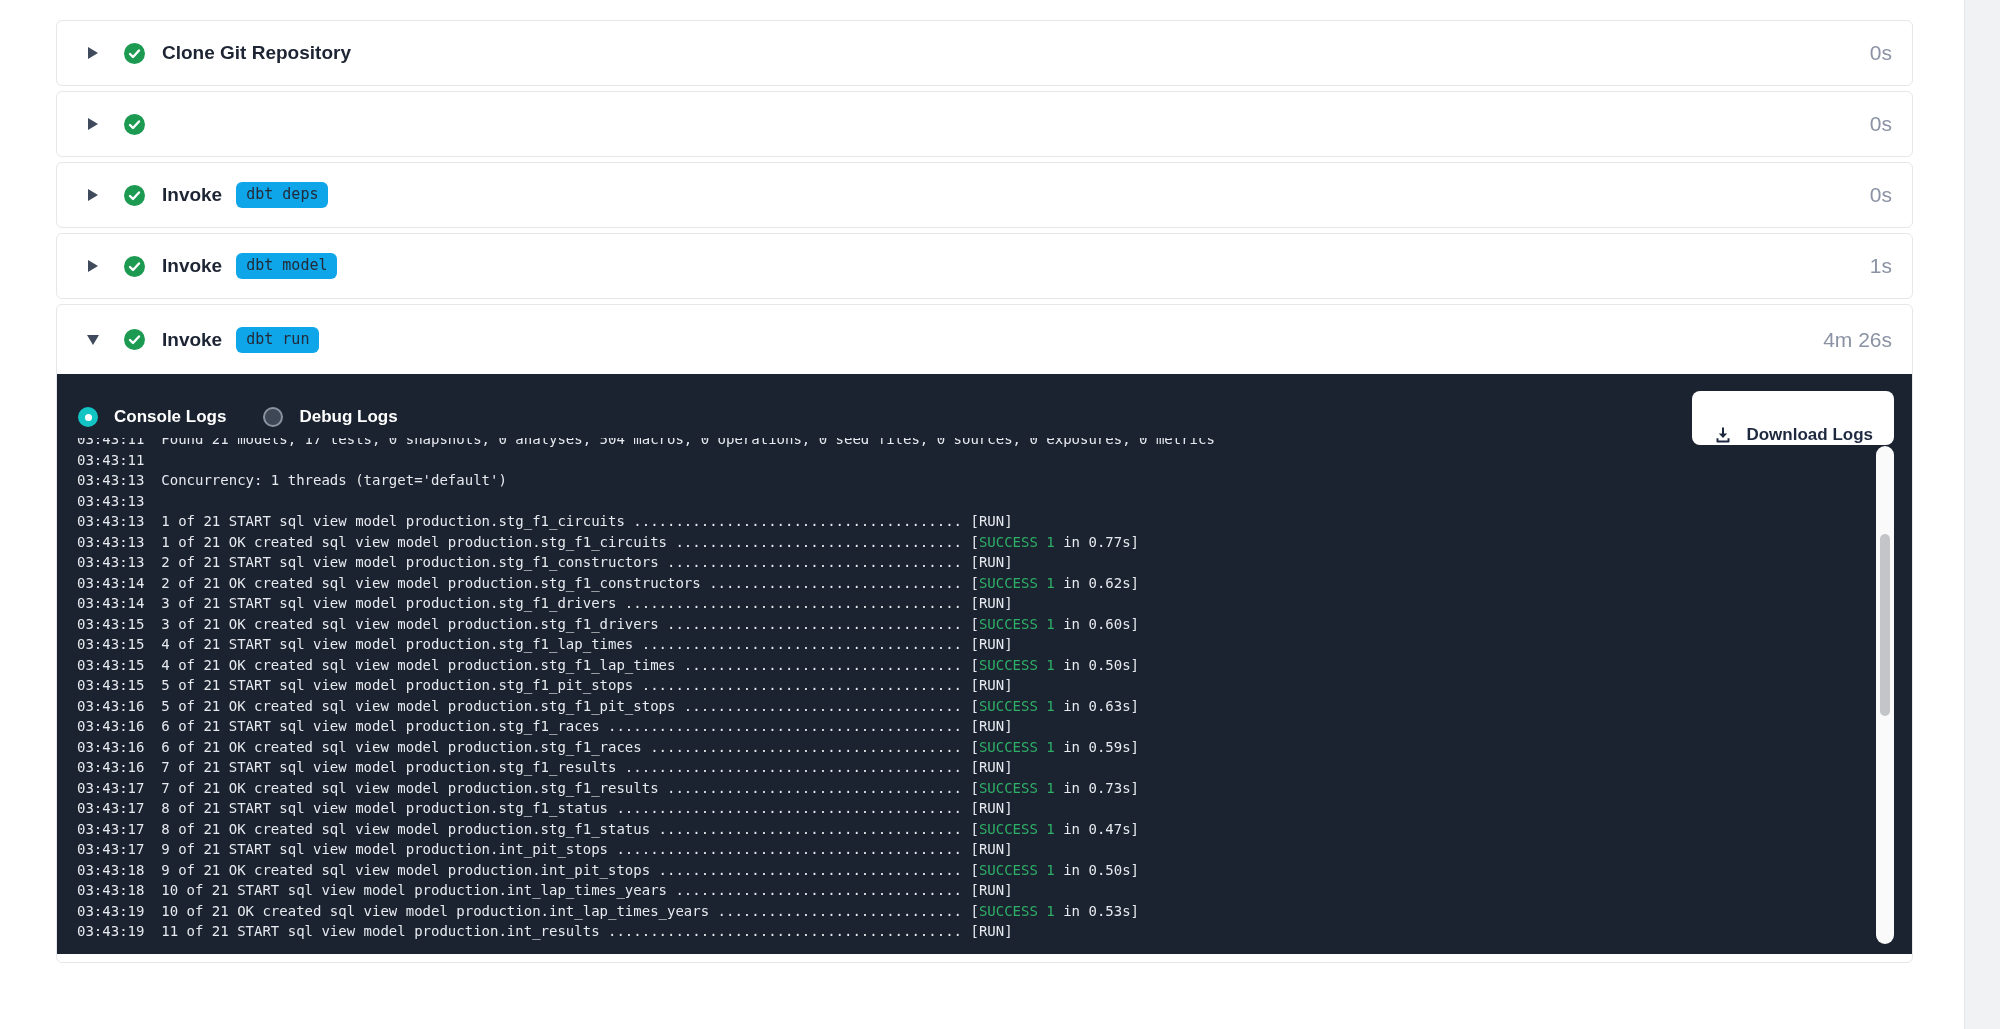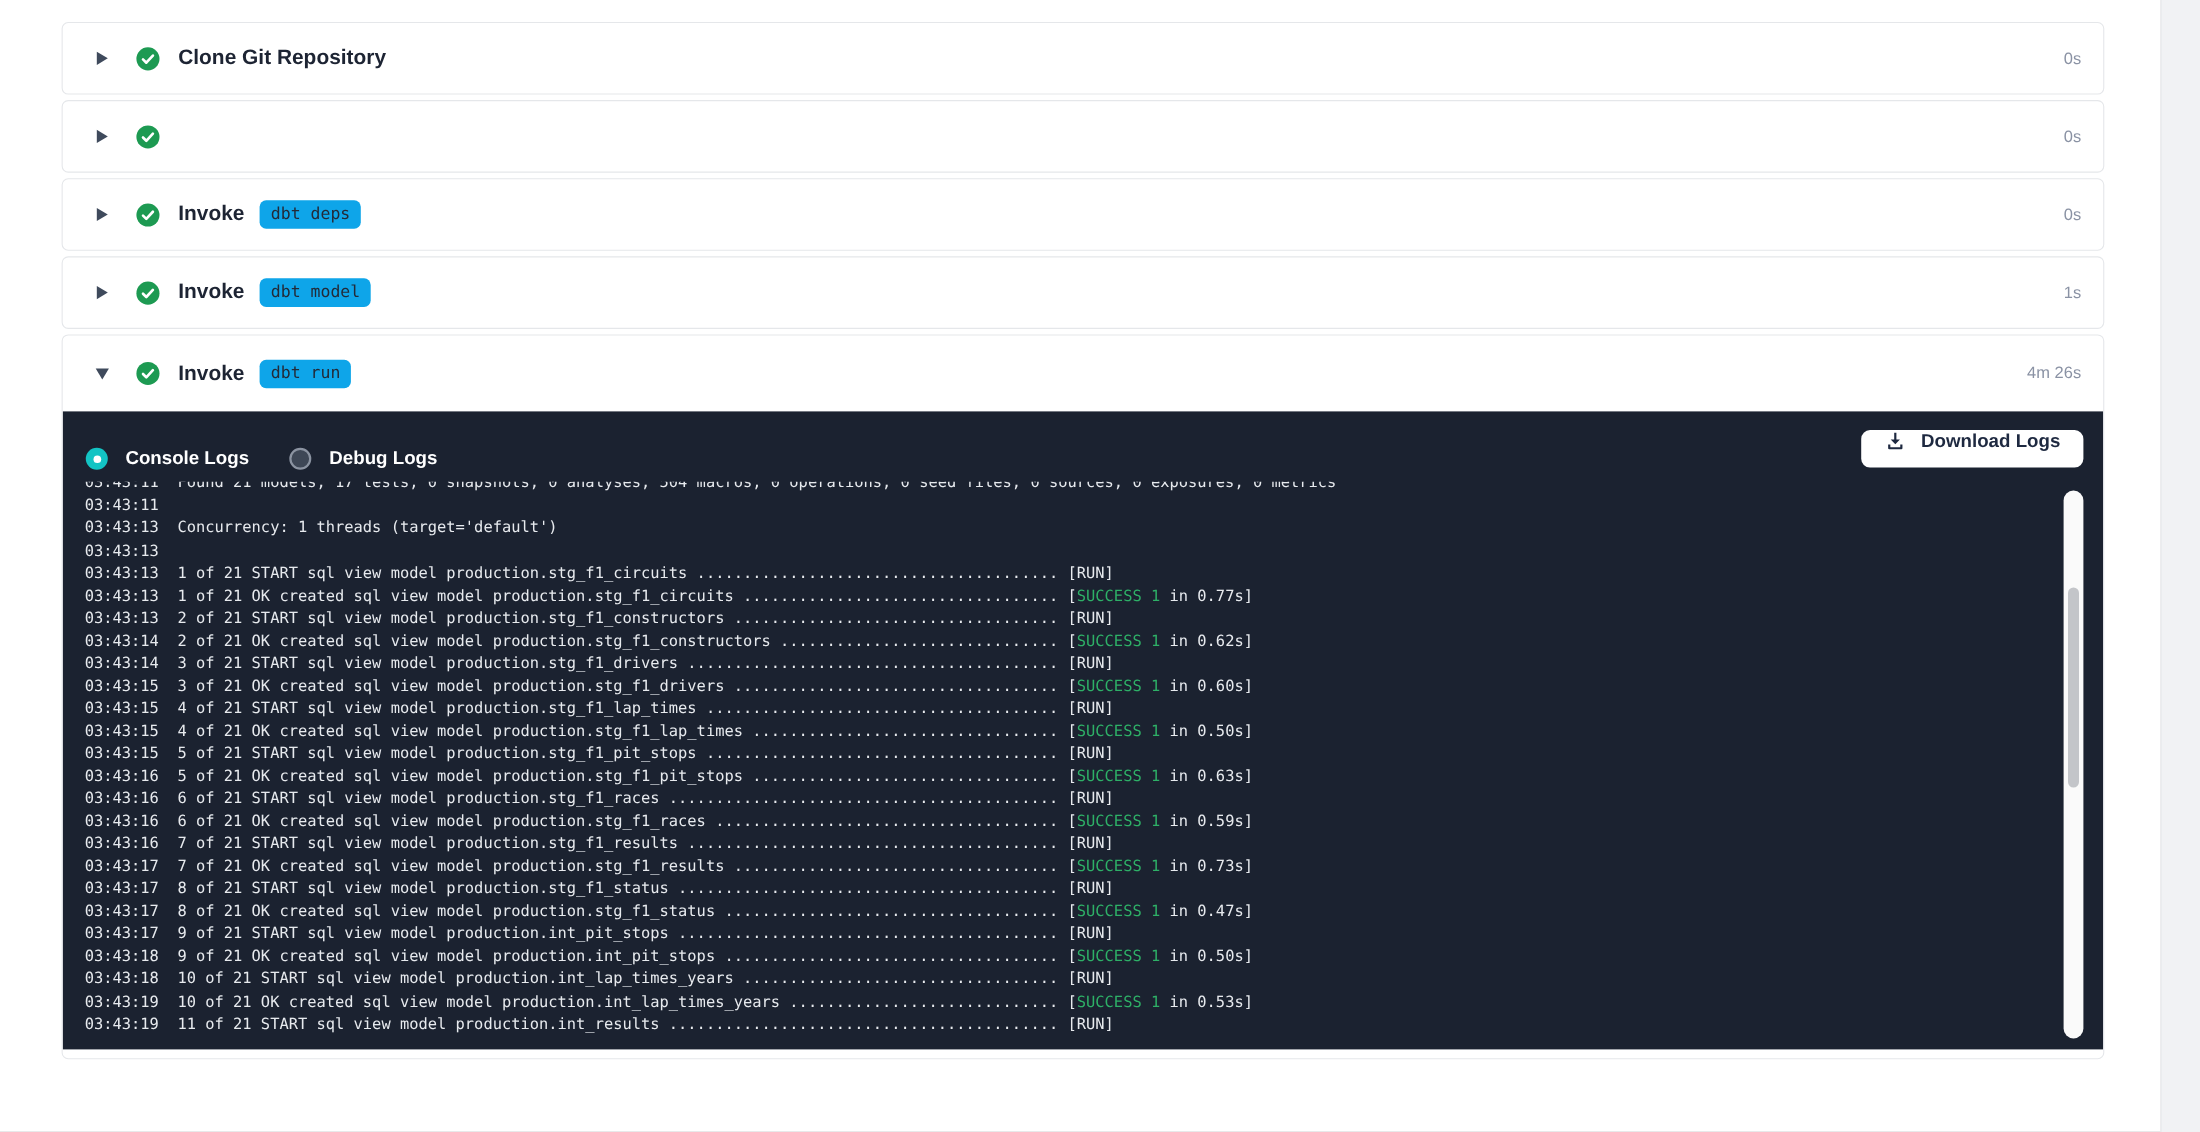--- a/index.html
+++ b/index.html
@@ -38,35 +38,35 @@
   .caret-down{width:0;height:0;border-left:6px solid transparent;border-right:6px solid transparent;border-top:10px solid #3f4a5c}
   .check{
     width:21px;height:21px;border-radius:50%;background:var(--success-green-icon);
     margin-right:17px;display:flex;align-items:center;justify-content:center;flex:0 0 auto;
   }
   .step-label{font-size:19px;font-weight:700;color:#1d2433;white-space:nowrap}
   .badge{
     font-family:"DejaVu Sans Mono",monospace;font-size:15px;color:#232a38;
     background:#0ea5e9;border-radius:6px;padding:3px 10px 5px;margin-left:14px;white-space:pre;
   }
-  .duration{margin-left:auto;font-size:15px;color:var(--duration-text);white-space:nowrap}
+  .duration{margin-left:auto;font-size:21px;color:var(--duration-text);white-space:nowrap}
   .console{
     position:relative;background:var(--console-bg);height:580px;margin-bottom:8px;overflow:hidden;
   }
   .radio-group{position:absolute;left:21px;top:33px;display:flex;gap:37px;align-items:center}
   .radio-opt{display:flex;align-items:flex-end;gap:16px;cursor:pointer}
   .radio-circle{width:20px;height:20px;border-radius:50%;flex:0 0 auto;display:flex;align-items:center;justify-content:center}
   .radio-circle.on{background:var(--accent-teal)}
   .radio-circle.on .dot{width:7px;height:7px;border-radius:50%;background:#fff}
   .radio-circle.off{background:#3e4756;border:2px solid #8b93a1}
   .radio-label{color:#ffffff;font-size:17px;font-weight:700;white-space:nowrap}
   .download-btn{
-    position:absolute;right:18px;top:17px;height:34px;padding:0 21px;
+    position:absolute;right:18px;top:17px;height:54px;padding:0 21px;
     background:#ffffff;border:none;border-radius:8px;cursor:pointer;
-    display:flex;align-items:flex-start;gap:13px;
+    display:flex;align-items:flex-end;gap:13px;
     font-family:"Liberation Sans",sans-serif;font-size:17px;font-weight:700;color:#1e2940;
   }
   .log{
     position:absolute;left:20px;top:64px;right:100px;bottom:6px;overflow:hidden;
     font-family:"DejaVu Sans Mono",monospace;font-size:14px;line-height:20.5px;
     color:#e7eaee;white-space:pre;cursor:text;
   }
   .log .log-line:first-child{margin-top:-9px}
   .log .green{color:var(--log-success-green)}
   .sb-track{

